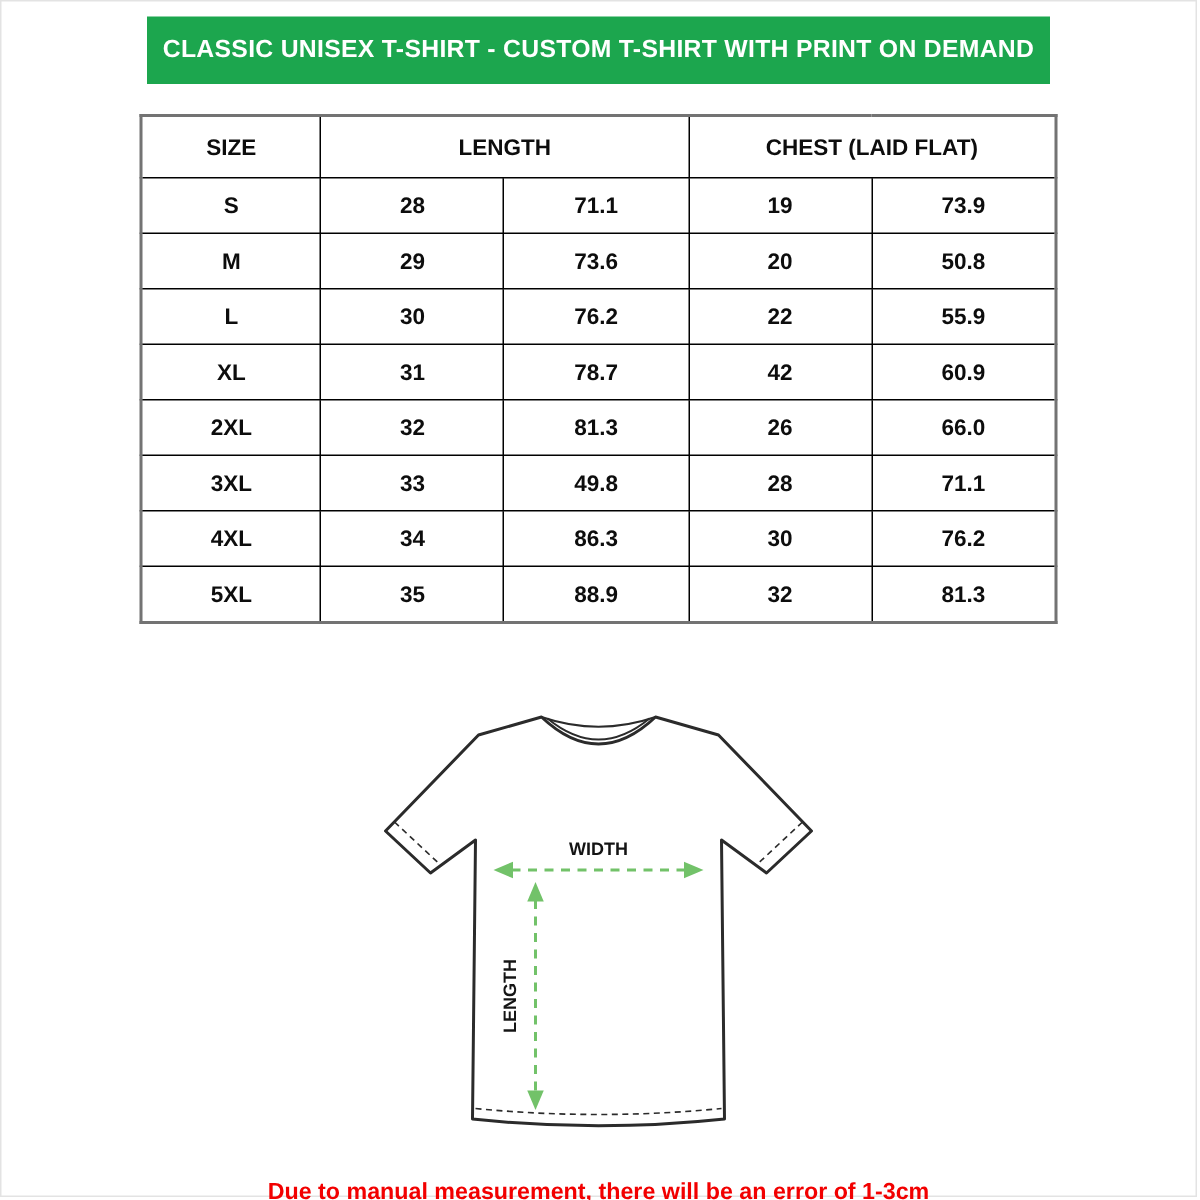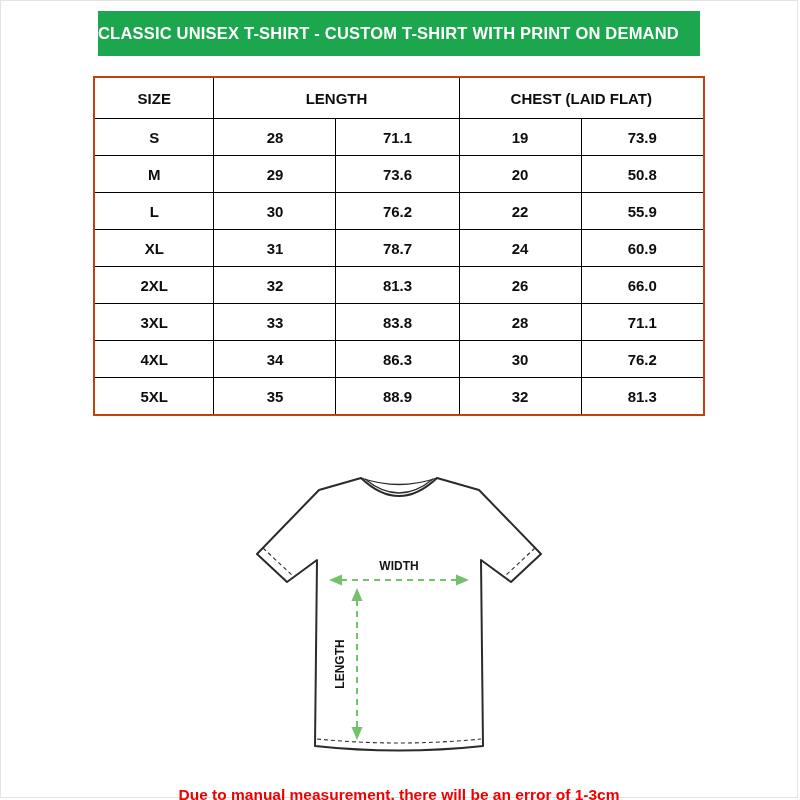--- a/index.html
+++ b/index.html
@@ -13,37 +13,37 @@
     width:798px;height:798px;
     border:1px solid #e3e3e3;
     box-sizing:border-box;
     background:#fff;
   }
   .banner{
     width:602px;
     margin:10px auto 0;
     height:45px;
     background:var(--banner-green,#1ca64e);
-    display:flex;align-items:center;
+    display:flex;align-items:center;justify-content:center;
   }
   .banner h1{
     margin:0;
     color:#fff;
     font-size:16.5px;
     font-weight:700;
     letter-spacing:.2px;
     text-transform:uppercase;
     white-space:nowrap;
   }
   table.size-chart{
     width:610px;
     margin:20px auto 0;
     border-collapse:collapse;
     table-layout:fixed;
-    border:2px solid #c2410c;
+    border:2px solid #737373;
   }
   table.size-chart th, table.size-chart td{
     border:1px solid #000;
     text-align:center;
     vertical-align:middle;
     font-size:15px;
     font-weight:700;
     color:#0d0d0d;
     padding:0;
   }
@@ -111,34 +111,34 @@
         <td>L</td>
         <td>30</td>
         <td>76.2</td>
         <td>22</td>
         <td>55.9</td>
       </tr>
       <tr>
         <td>XL</td>
         <td>31</td>
         <td>78.7</td>
-        <td>24</td>
+        <td>42</td>
         <td>60.9</td>
       </tr>
       <tr>
         <td>2XL</td>
         <td>32</td>
         <td>81.3</td>
         <td>26</td>
         <td>66.0</td>
       </tr>
       <tr>
         <td>3XL</td>
         <td>33</td>
-        <td>83.8</td>
+        <td>49.8</td>
         <td>28</td>
         <td>71.1</td>
       </tr>
       <tr>
         <td>4XL</td>
         <td>34</td>
         <td>86.3</td>
         <td>30</td>
         <td>76.2</td>
       </tr>

